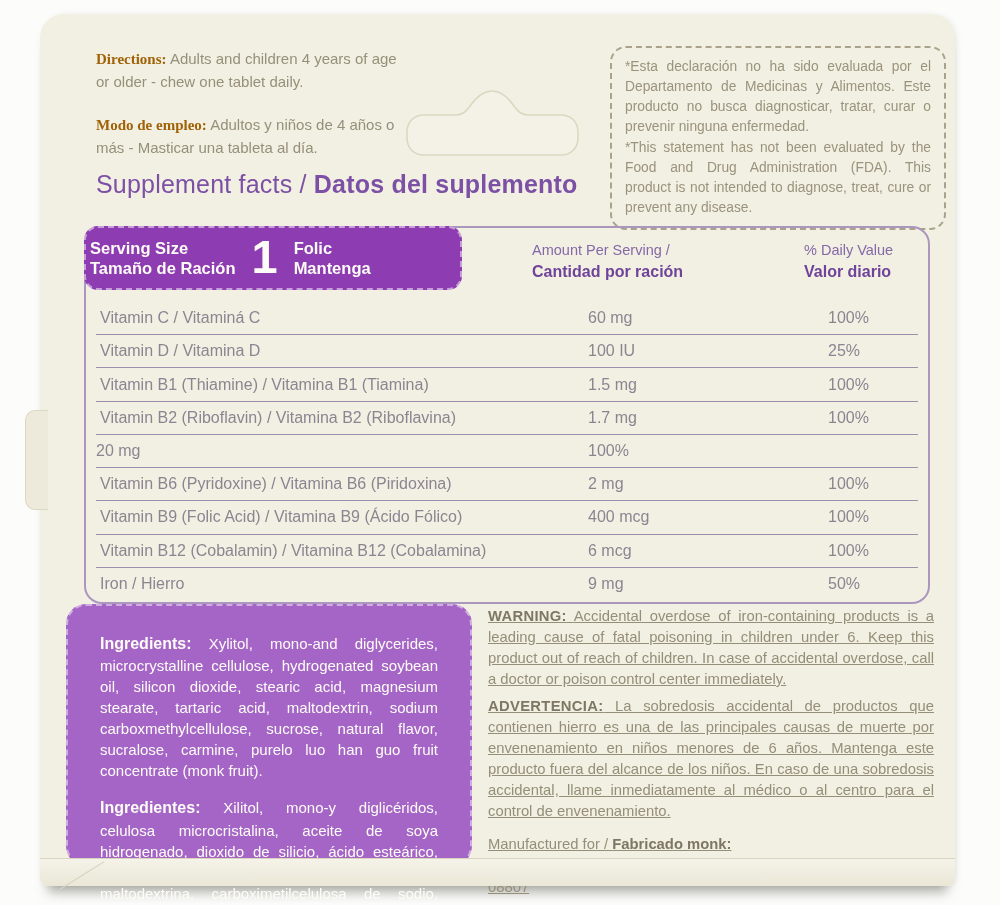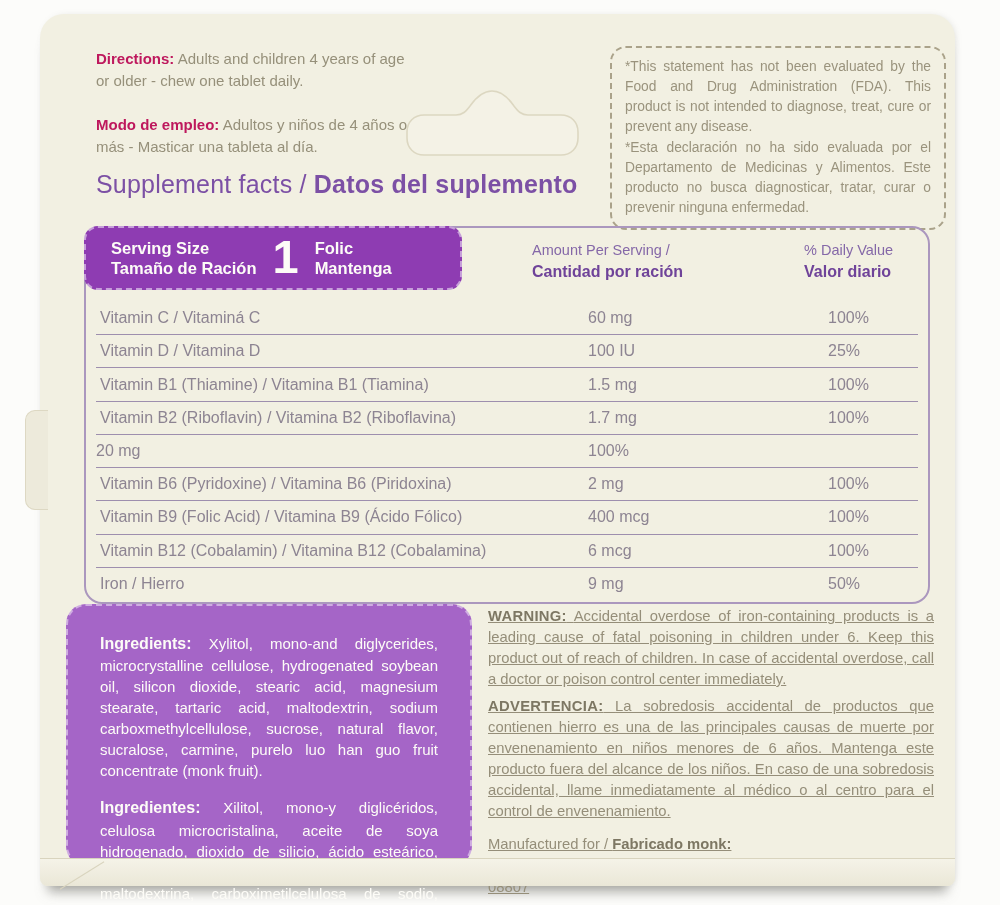--- a/index.html
+++ b/index.html
@@ -27,42 +27,42 @@
     border-radius:0 0 8px 8px;
   }
   .bottom-crease{
     position:absolute;left:16px;bottom:10px;width:52px;height:1px;
     background:#d9d4be;transform:rotate(-32deg);
   }
   .diecut{position:absolute;left:360px;top:66px;width:185px;height:80px;}
   
   .directions{position:absolute;left:56px;top:34px;width:316px;
     font-size:15px;line-height:1.45;color:#96907a;}
-  .directions b{color:#be185d;}
+  .directions b{color:#a16207;font-family:Liberation Serif, serif;}
   .modo{top:100px;}
   .fda-box{
     position:absolute;left:570px;top:32px;width:306px;height:auto;
     border:2px dashed #aaa28a;border-radius:16px;
     padding:9px 13px 10px 13px;
     font-size:13.8px;line-height:1.46;color:#9a937d;text-align:justify;
   }
   .fda-box p{margin:0;}
   .page-title{position:absolute;left:56px;top:156px;font-size:25px;color:#7c50a5;letter-spacing:.2px;}
   .page-title .t-en{font-weight:400;}
   .page-title .t-es{font-weight:700;}
   
   .facts{
     position:absolute;left:44px;top:212px;width:842px;height:374px;
     border:2px solid #ab97be;border-radius:18px;
   }
   .serving-box{
     position:absolute;left:-2px;top:-2px;width:378px;height:64px;
     background:#8e3cb2;border-radius:14px;
     border:2px dashed rgba(245,240,250,.55);box-sizing:border-box;
-    display:flex;align-items:center;gap:16px;padding-left:25px;
+    display:flex;align-items:center;gap:16px;padding-left:4px;
     color:#fdfcf7;
   }
   .serving-labels{font-size:16.5px;font-weight:700;line-height:1.22;}
   .serving-qty{font-size:47px;font-weight:700;line-height:1;margin-top:-4px;}
   .serving-unit{font-size:16.5px;font-weight:700;line-height:1.22;}
   .col-head{position:absolute;top:13px;font-size:14.5px;line-height:1.35;color:#8568a8;}
   .col-head .bold{font-weight:700;font-size:16px;color:#6f4399;}
   .col-amount{left:446px;}
   .col-dv{left:718px;}
   .rows{position:absolute;left:10px;right:10px;top:74px;bottom:2px;display:flex;flex-direction:column;}
@@ -103,22 +103,22 @@
   <div class="directions">
     <b>Directions:</b>
     <span>Adults and children 4 years of age or older - chew one tablet daily.</span>
   </div>
   <div class="directions modo">
     <b>Modo de empleo:</b>
     <span>Adultos y niños de 4 años o más - Masticar una tableta al día.</span>
   </div>
 
   <div class="fda-box">
+    <p>*Esta declaración no ha sido evaluada por el Departamento de Medicinas y Alimentos. Este producto no busca diagnosticar, tratar, curar o prevenir ninguna enfermedad.</p>
     <p>*This statement has not been evaluated by the Food and Drug Administration (FDA). This product is not intended to diagnose, treat, cure or prevent any disease.</p>
-    <p>*Esta declaración no ha sido evaluada por el Departamento de Medicinas y Alimentos. Este producto no busca diagnosticar, tratar, curar o prevenir ninguna enfermedad.</p>
   </div>
 
   <div class="page-title">
     <span class="t-en">Supplement facts / </span><span class="t-es">Datos del suplemento</span>
   </div>
 
   <div class="facts">
     <div class="serving-box">
       <div class="serving-labels">
         <div>Serving Size</div>

